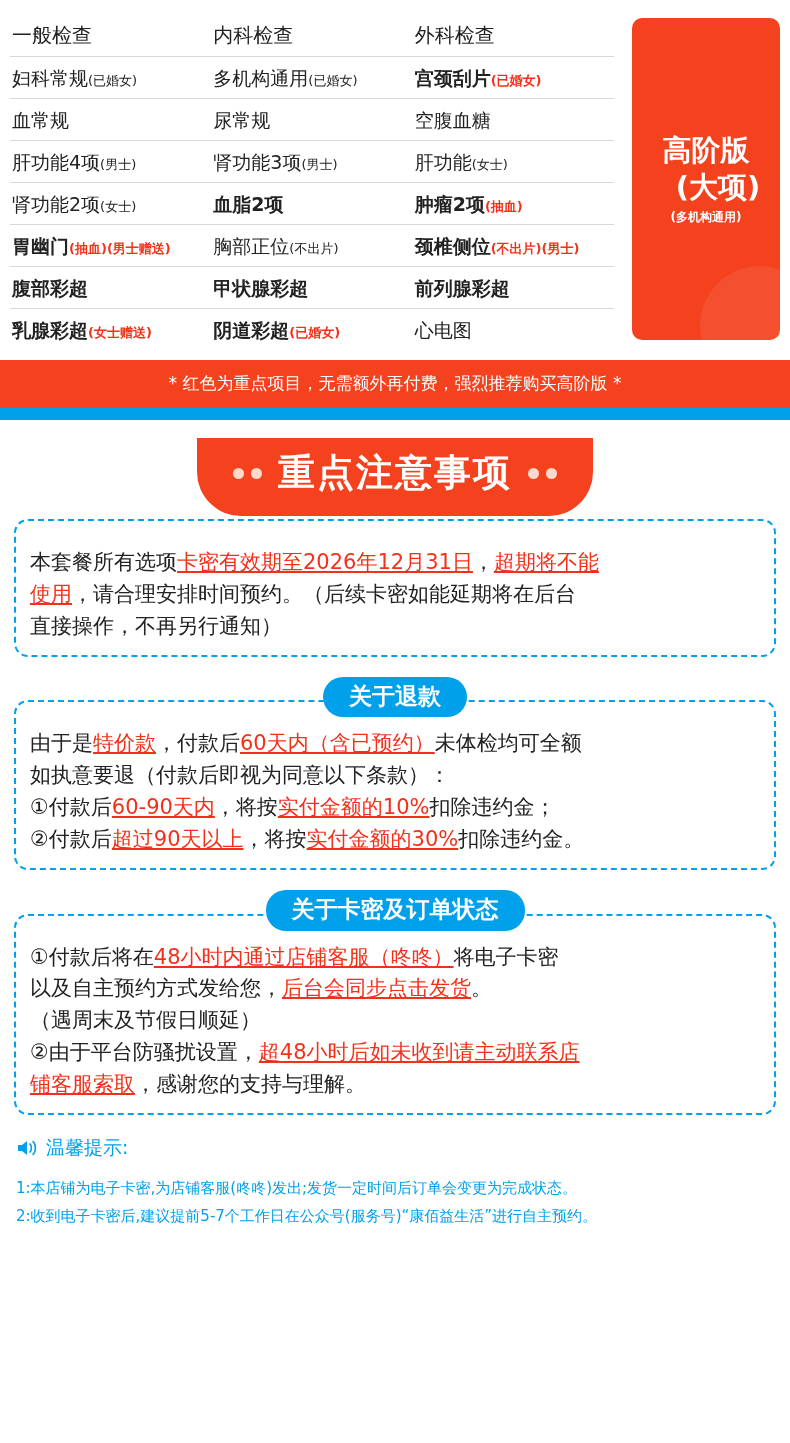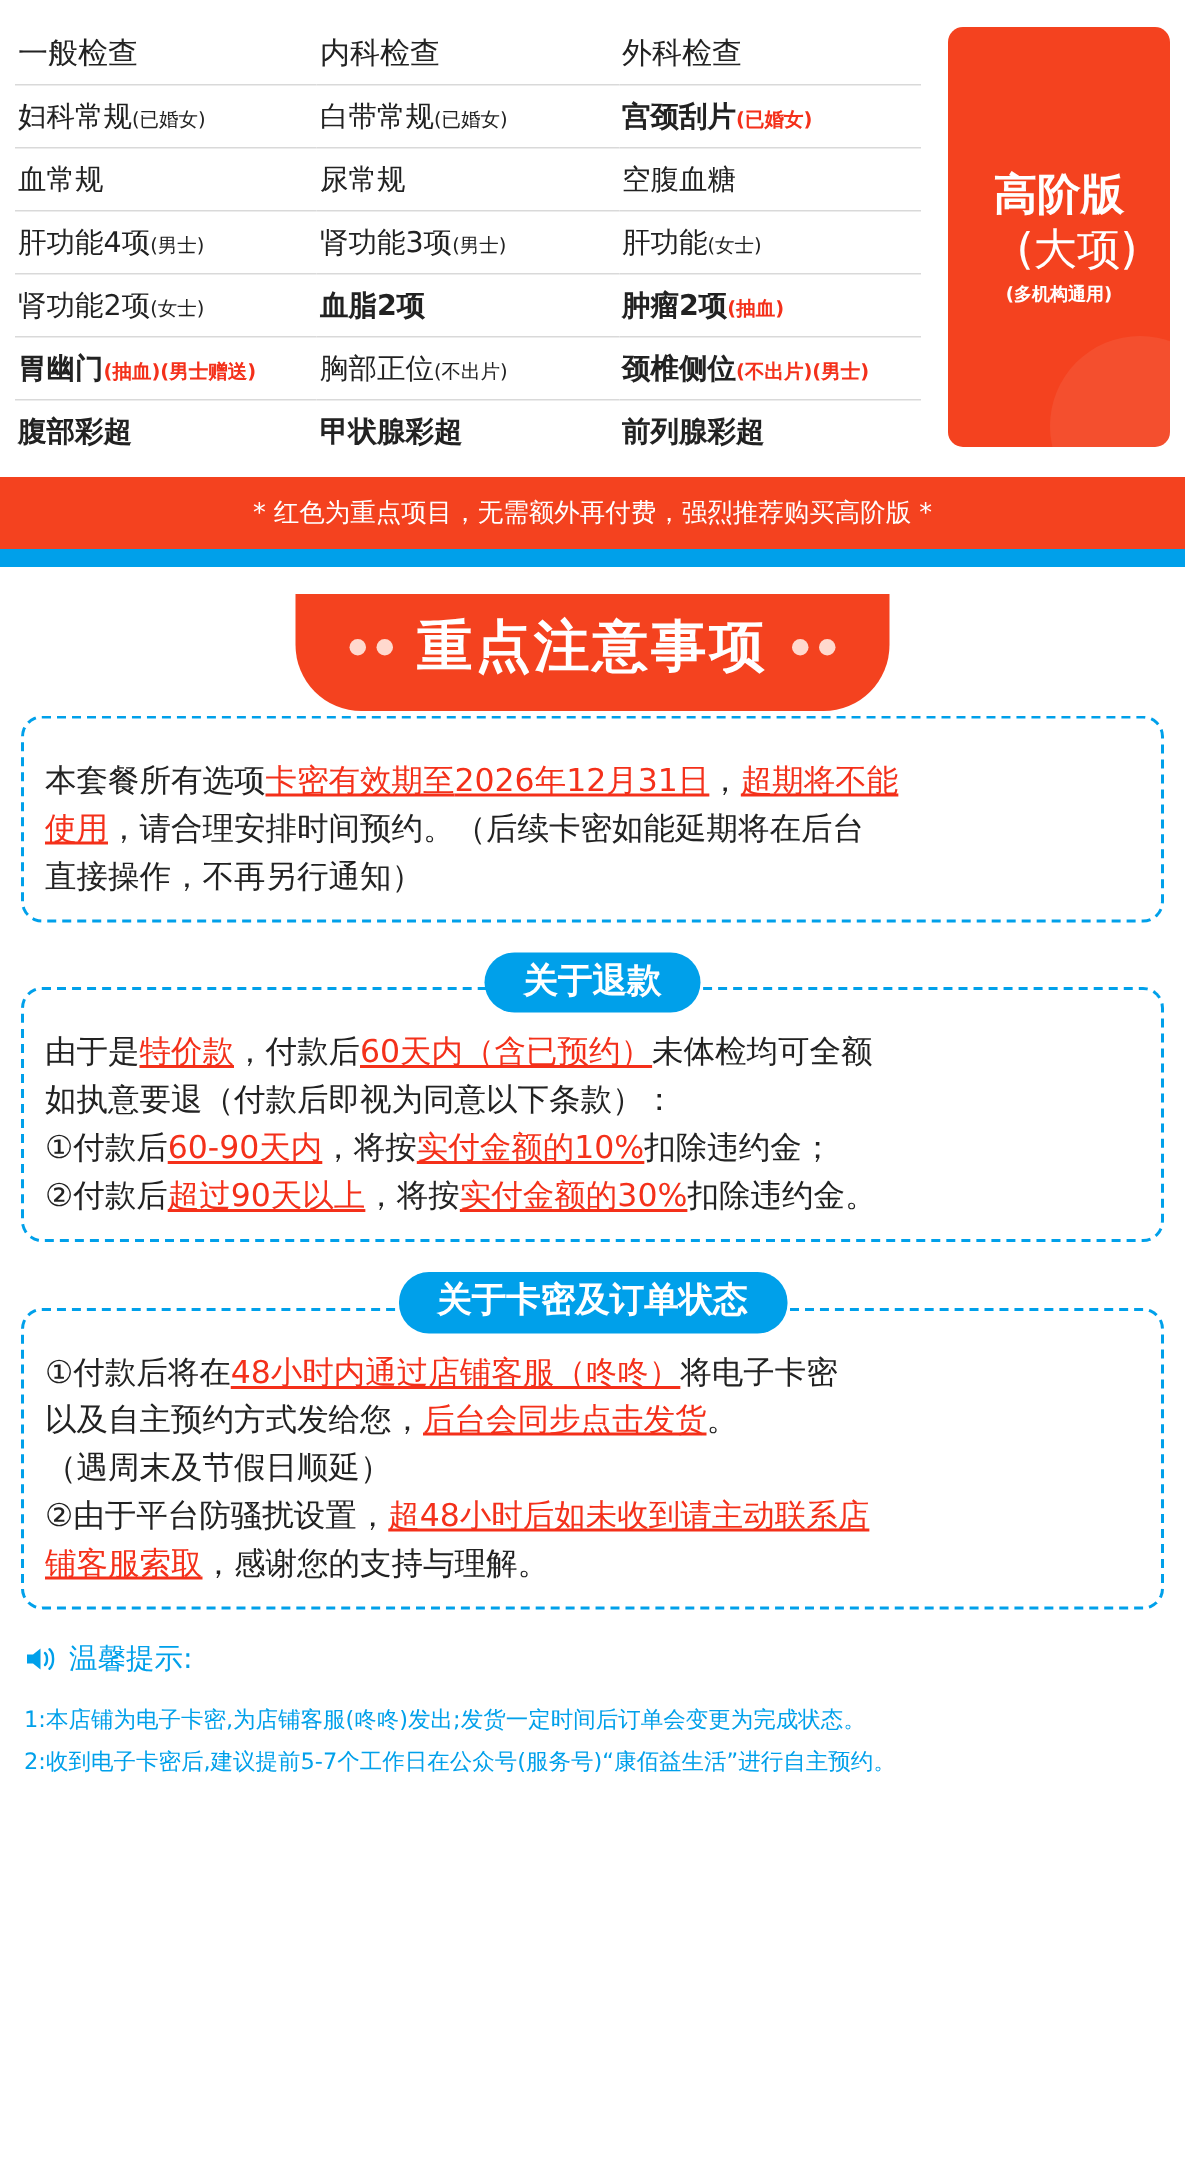--- a/index.html
+++ b/index.html
@@ -54,21 +54,21 @@
     flex-direction: column;
     align-items: center;
     justify-content: center;
     text-align: center;
     margin-top: 4px;
     margin-bottom: 10px;
     position: relative;
     overflow: hidden;
   }
   .badge .b1 { font-size: 29px; font-weight: bold; line-height: 1.25; }
-  .badge .b2 { font-size: 29px; font-weight: normal; line-height: 1.25; margin-left: 24px; }
+  .badge .b2 { font-size: 29px; font-weight: bold; line-height: 1.25; margin-left: 24px; }
   .badge .b3 { font-size: 12px; font-weight: bold; margin-top: 4px; }
   .badge::after {
     content: "";
     position: absolute;
     right: -40px; bottom: -46px;
     width: 120px; height: 120px;
     border-radius: 50%;
     background: rgba(255,255,255,0.07);
   }
 
@@ -162,21 +162,21 @@
   <div class="table-wrap">
     <table class="items">
       <tbody id="items-tbody">
           <tr class="head">
             <td>一般检查</td>
             <td>内科检查</td>
             <td>外科检查</td>
           </tr>
           <tr>
             <td><span>妇科常规</span><span class="sub">(已婚女)</span></td>
-            <td><span>白带常规</span><span class="sub">(已婚女)</span></td>
+            <td><span>多机构通用</span><span class="sub">(已婚女)</span></td>
             <td class="red"><span>宫颈刮片</span><span class="sub">(已婚女)</span></td>
           </tr>
           <tr>
             <td><span>血常规</span></td>
             <td><span>尿常规</span></td>
             <td><span>空腹血糖</span></td>
           </tr>
           <tr>
             <td><span>肝功能4项</span><span class="sub">(男士)</span></td>
             <td><span>肾功能3项</span><span class="sub">(男士)</span></td>
@@ -189,20 +189,25 @@
           </tr>
           <tr>
             <td class="red"><span>胃幽门</span><span class="sub">(抽血)(男士赠送)</span></td>
             <td><span>胸部正位</span><span class="sub">(不出片)</span></td>
             <td class="red"><span>颈椎侧位</span><span class="sub">(不出片)(男士)</span></td>
           </tr>
           <tr>
             <td class="red"><span>腹部彩超</span></td>
             <td class="red"><span>甲状腺彩超</span></td>
             <td class="red"><span>前列腺彩超</span></td>
+          </tr>
+          <tr>
+            <td class="red"><span>乳腺彩超</span><span class="sub">(女士赠送)</span></td>
+            <td class="red"><span>阴道彩超</span><span class="sub">(已婚女)</span></td>
+            <td><span>心电图</span></td>
           </tr>
         </tbody>
     </table>
   </div>
   <div class="badge">
     <div class="b1">高阶版</div>
     <div class="b2">(大项)</div>
     <div class="b3">(多机构通用)</div>
   </div>
 </div>

